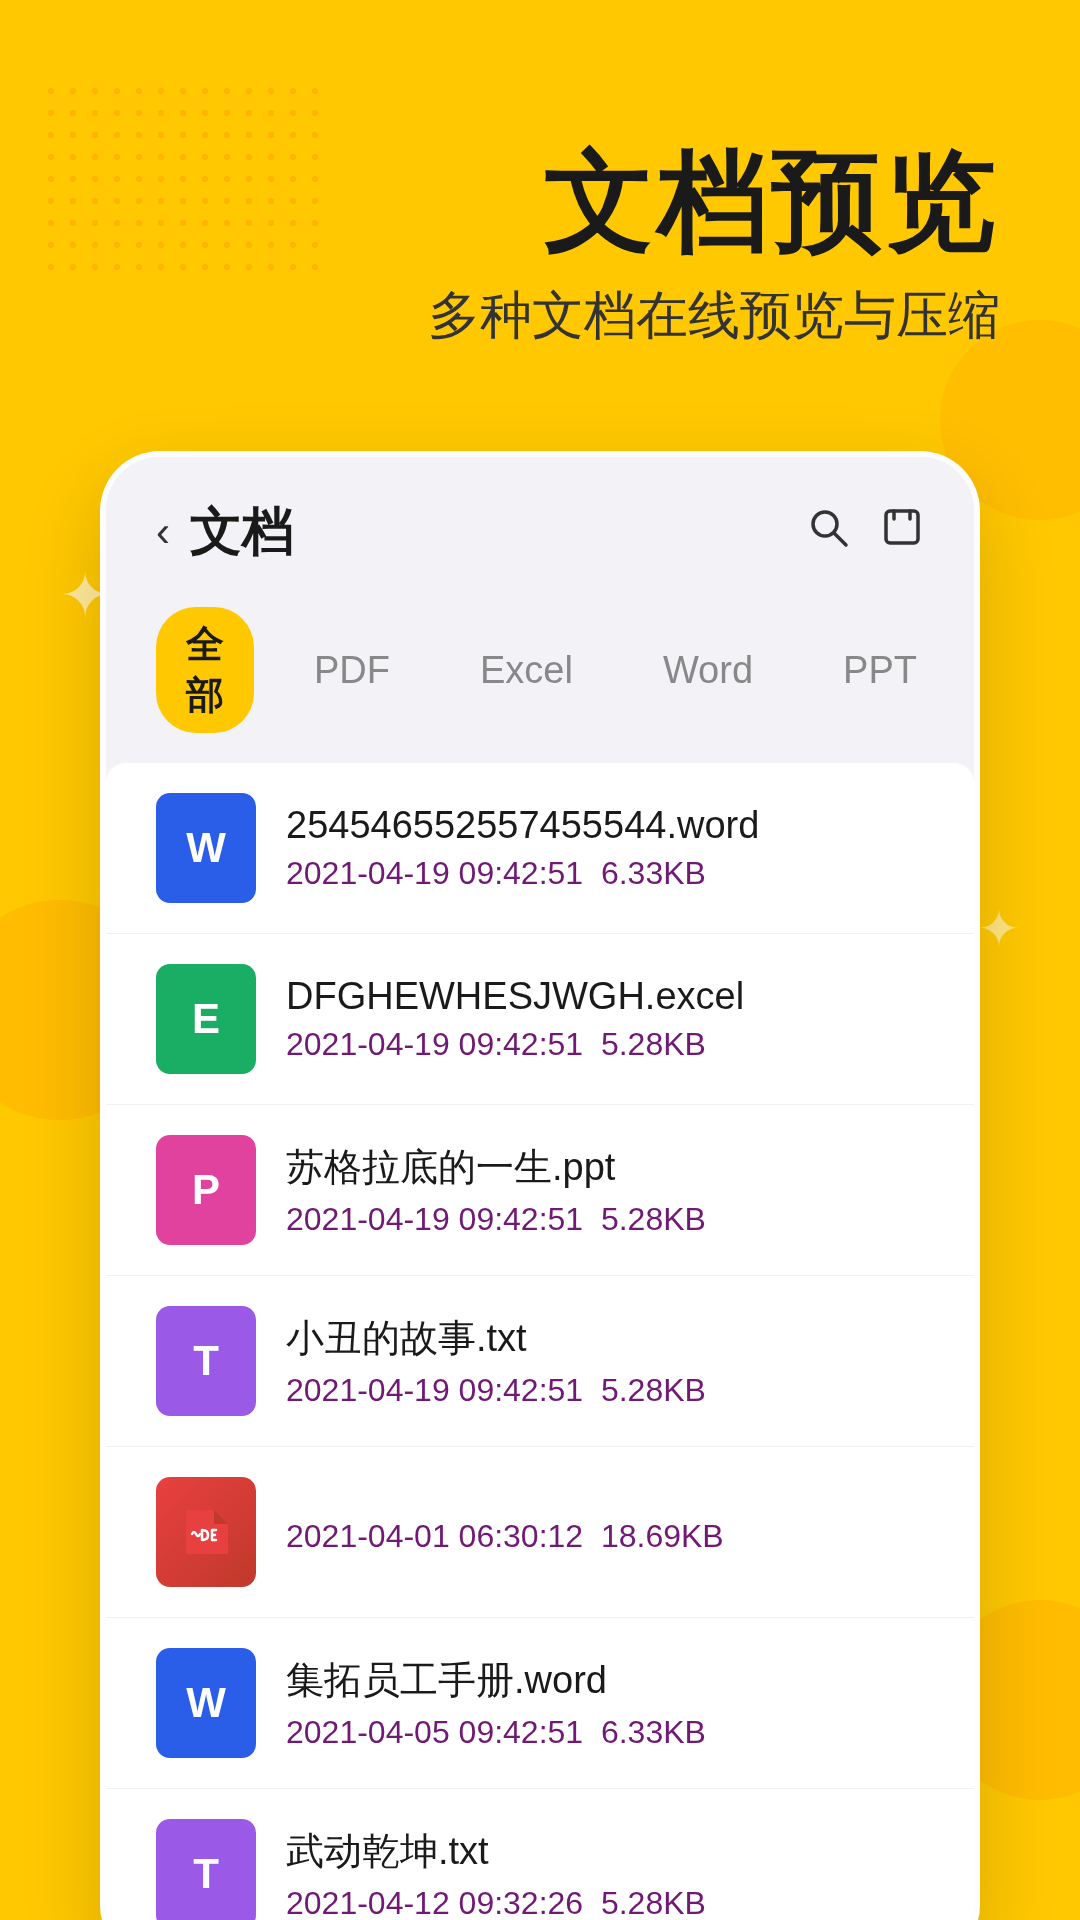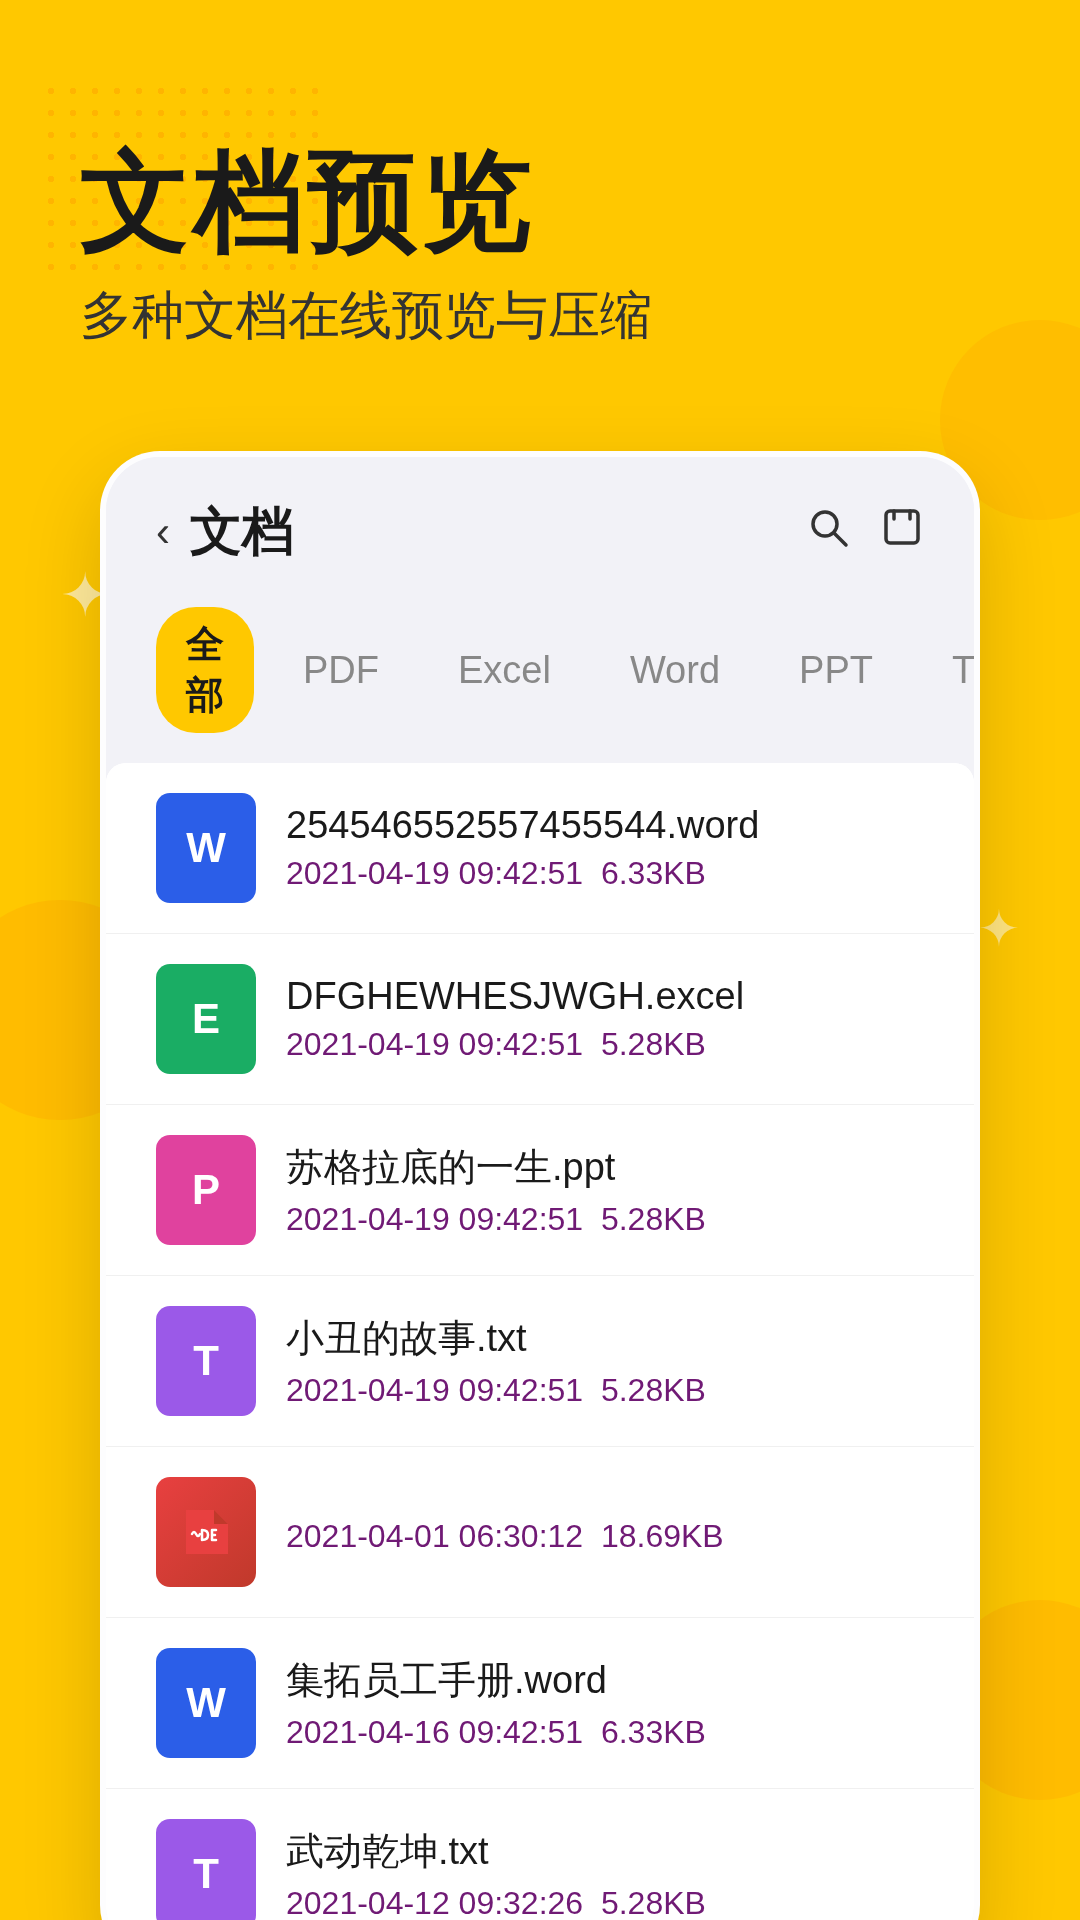--- a/index.html
+++ b/index.html
@@ -62,21 +62,21 @@
       right: 60px;
       font-size: 50px;
       color: rgba(255,255,255,0.5);
     }
 
     
     .header {
       position: relative;
       z-index: 2;
       padding: 140px 80px 60px 80px;
-      text-align: left;
+      text-align: right;
     }
     .header-title {
       font-size: 110px;
       font-weight: 900;
       color: #1a1a1a;
       line-height: 1.1;
       letter-spacing: 4px;
     }
     .header-subtitle {
       font-size: 52px;
@@ -128,21 +128,21 @@
     .topbar-icon {
       font-size: 42px;
       color: #333;
     }
 
     
     .filter-tabs {
       background: #f2f2f7;
       padding: 20px 50px 30px 50px;
       display: flex;
-      gap: 19px;
+      gap: 30px;
       align-items: center;
     }
     .filter-tab {
       font-size: 38px;
       color: #888;
       padding: 12px 30px;
       border-radius: 40px;
       cursor: pointer;
     }
     .filter-tab.active {
@@ -326,21 +326,21 @@
       </div>
     </div>
 
     <div class="file-item">
       <div class="file-icon word">
         <span>W</span>
       </div>
       <div class="file-info">
         <div class="file-name">集拓员工手册.word</div>
         <div class="file-meta">
-          <span>2021-04-16  09:42:51</span>&nbsp;&nbsp;<span>6.33KB</span>
+          <span>2021-04-05  09:42:51</span>&nbsp;&nbsp;<span>6.33KB</span>
         </div>
       </div>
     </div>
 
     <div class="file-item">
       <div class="file-icon txt">
         <span>T</span>
       </div>
       <div class="file-info">
         <div class="file-name">武动乾坤.txt</div>

